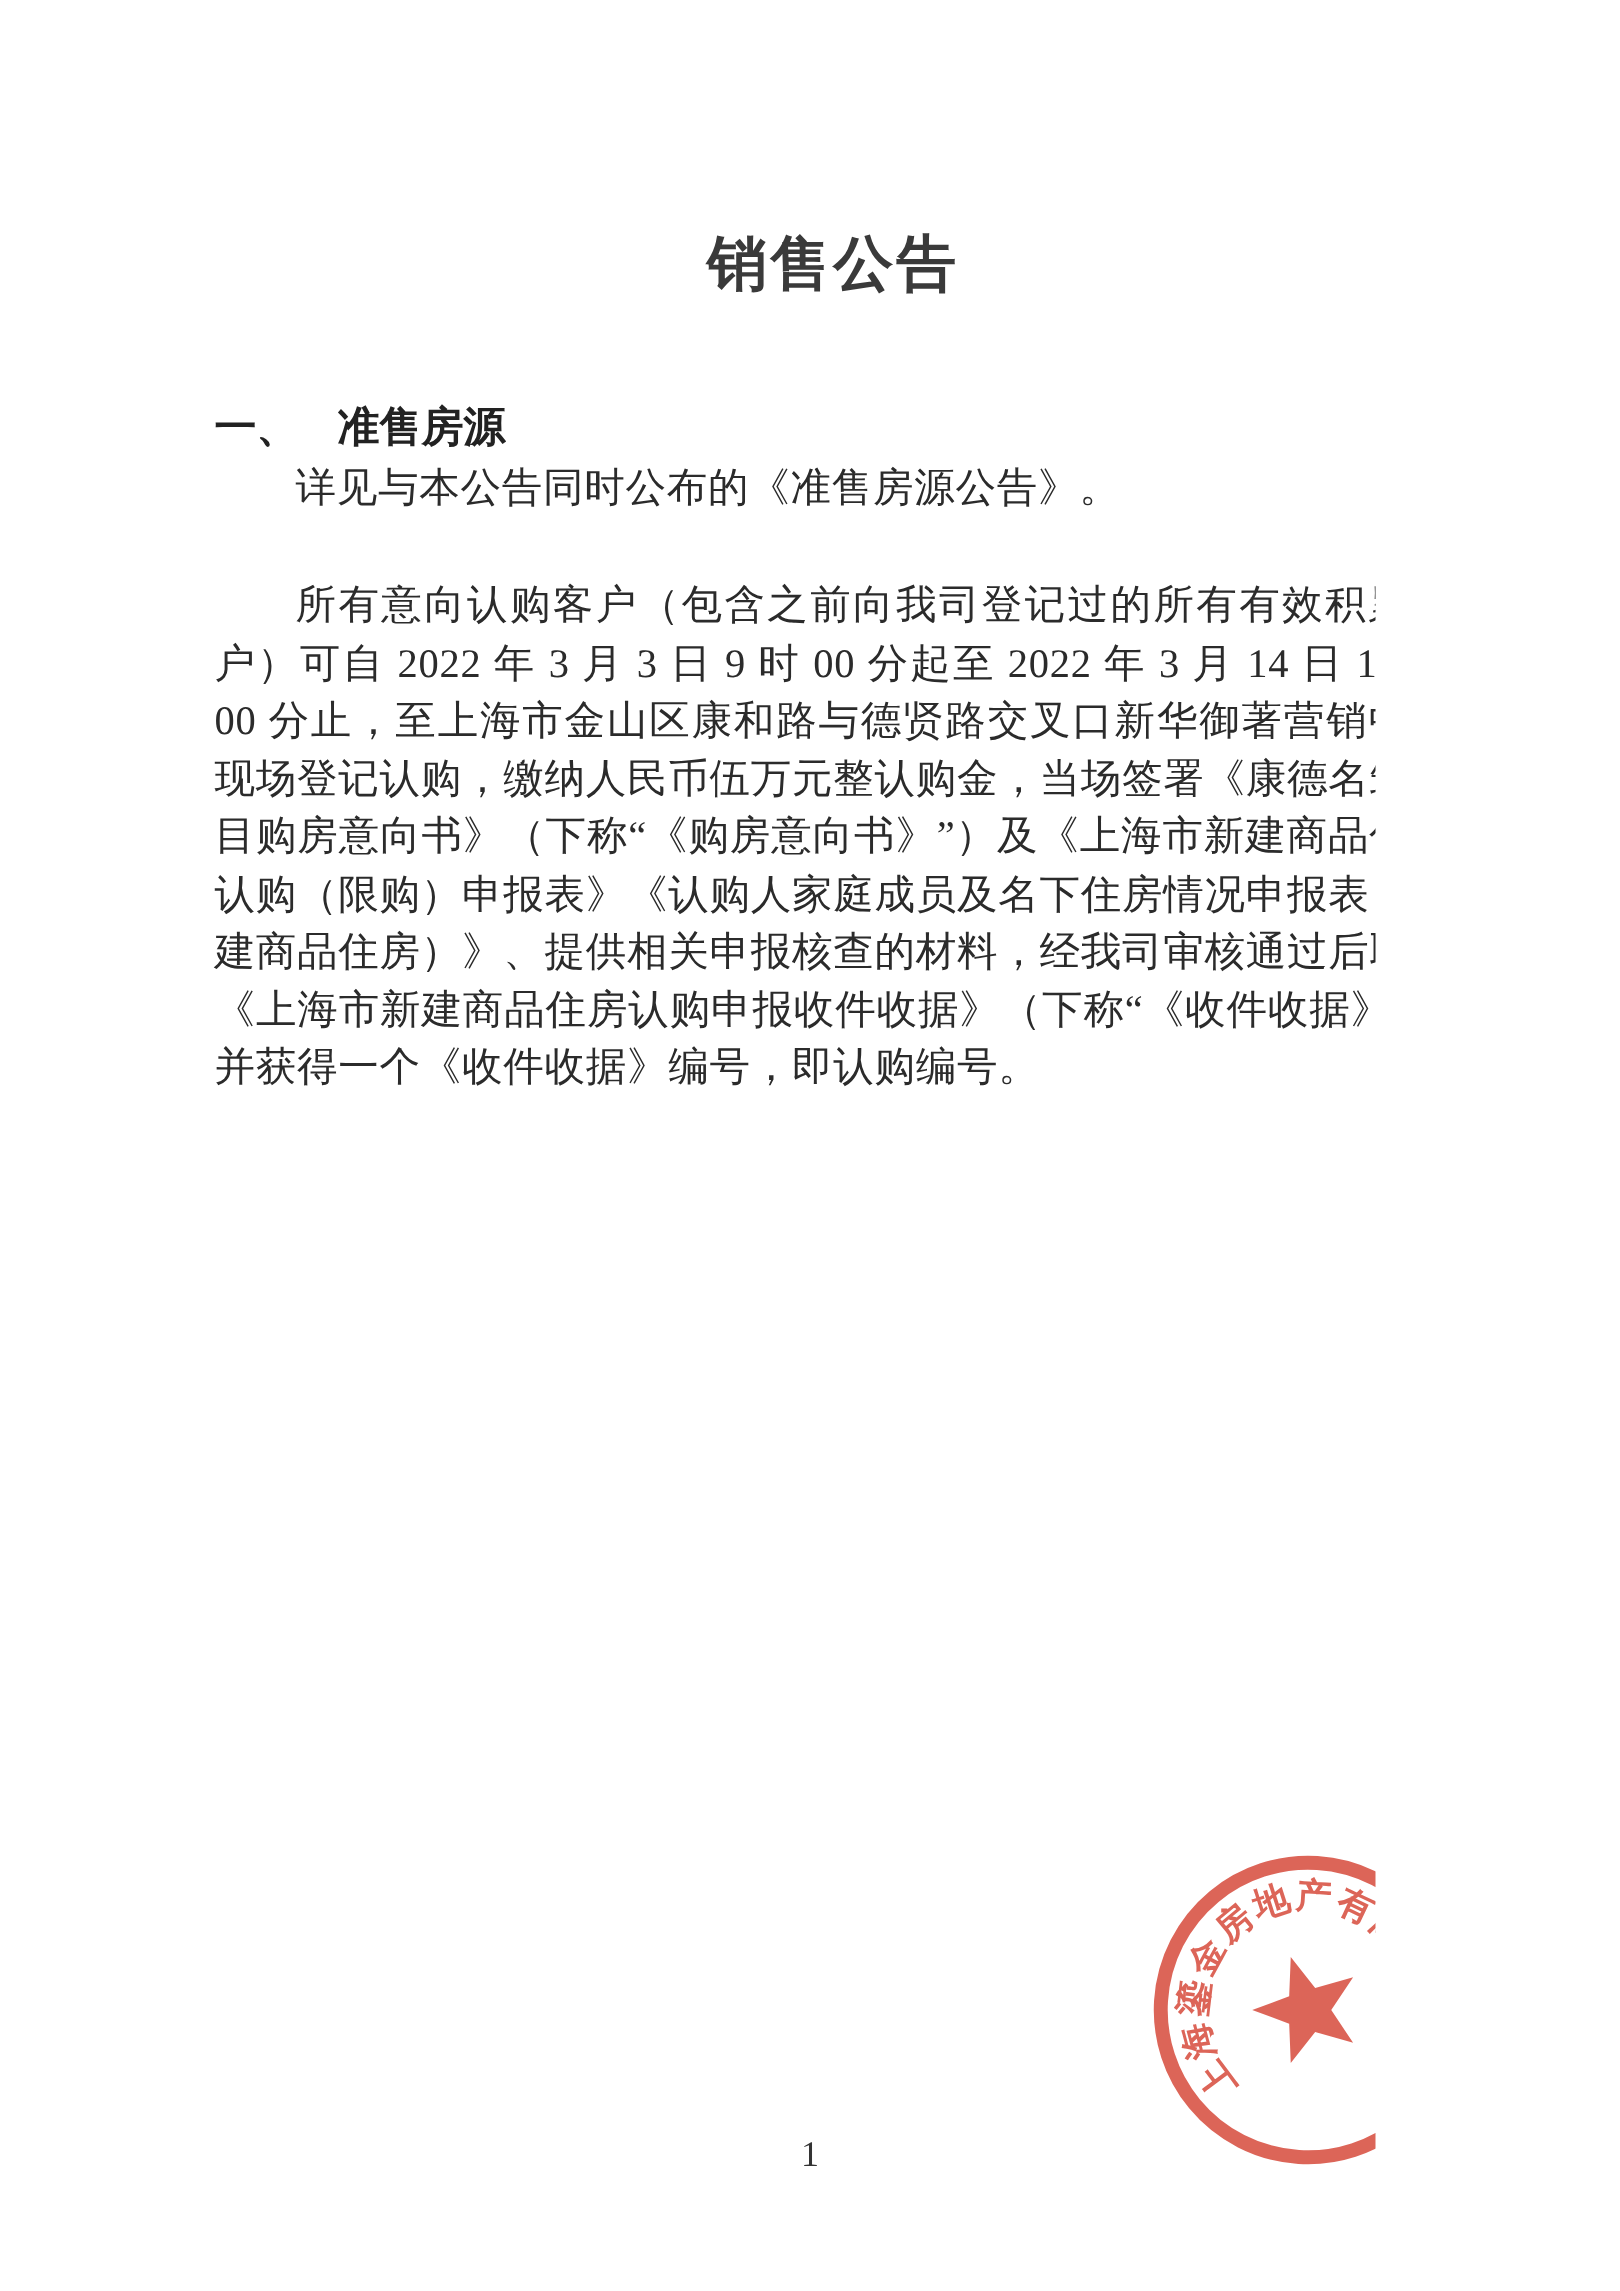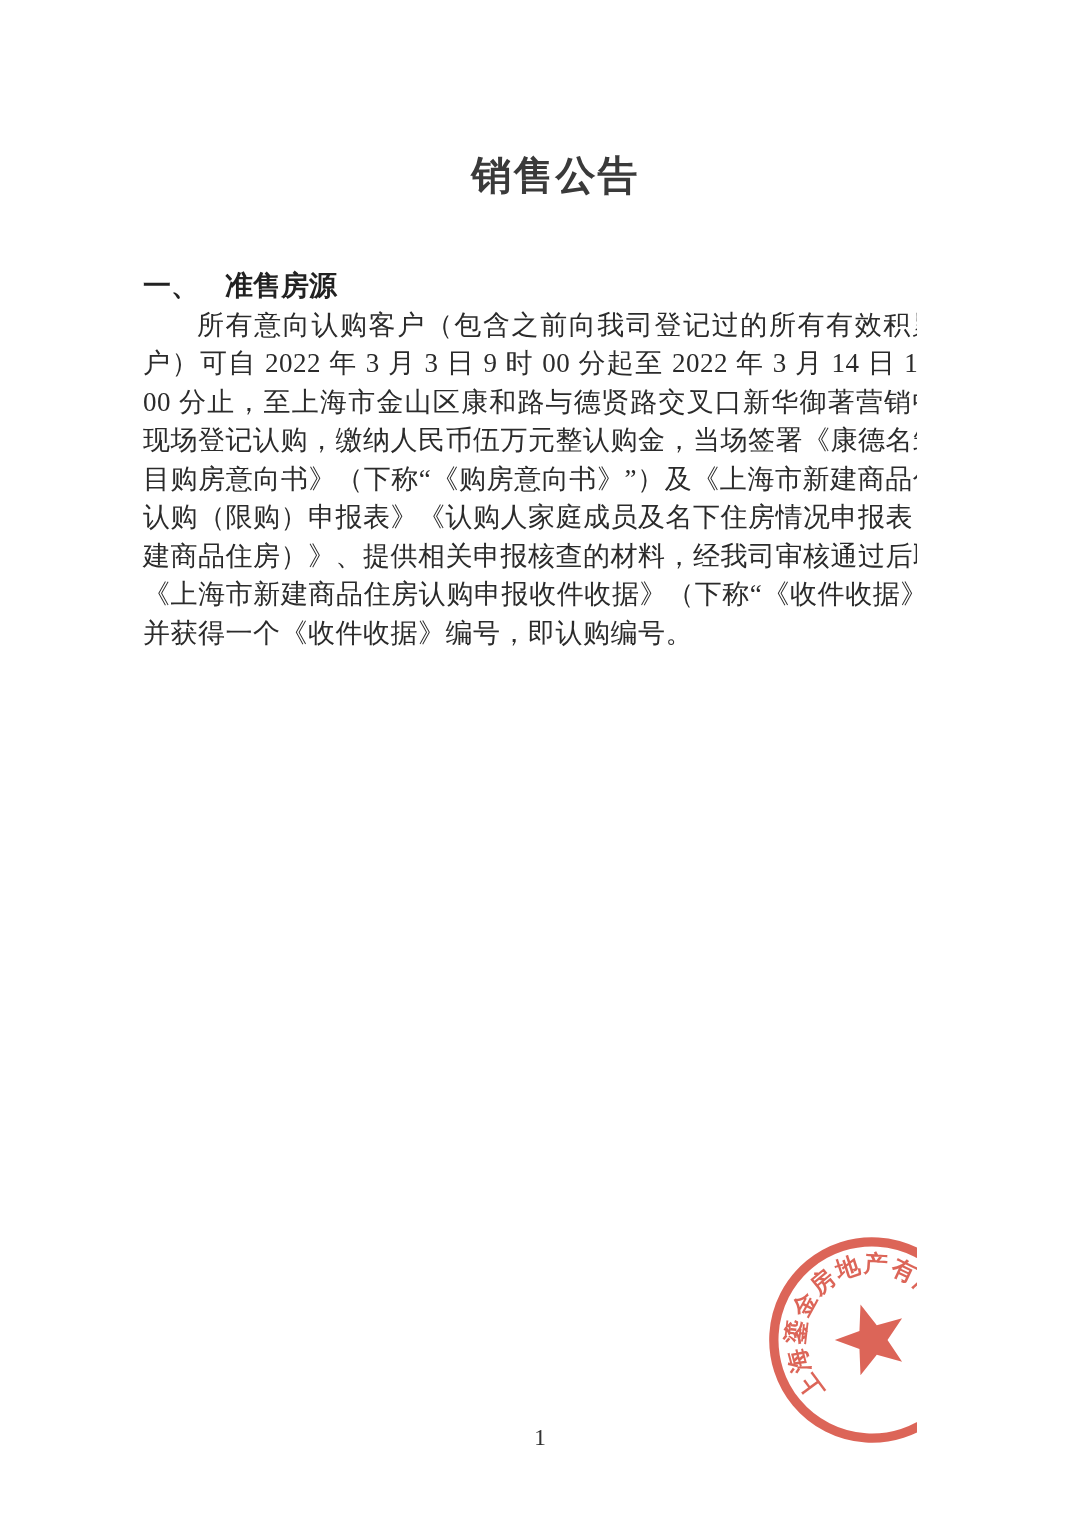--- a/index.html
+++ b/index.html
@@ -89,20 +89,21 @@
 
 <div class="page">
 
   <div class="content">
     <h1 class="title">销售公告</h1>
 
 
     <div class="heading heading-1">
       <span class="sec-num">一、</span><span class="sec-title">准售房源</span>
     </div>
+    <p class="para indent sec1-body">详见与本公告同时公布的《准售房源公告》。</p>
 
     <p class="para indent">所有意向认购客户（包含之前向我司登记过的所有有效积累客户）可自 2022 年 3 月 3 日 9 时 00 分起至 2022 年 3 月 14 日 12 时 00 分止，至上海市金山区康和路与德贤路交叉口新华御著营销中心现场登记认购，缴纳人民币伍万元整认购金，当场签署《康德名筑项目购房意向书》（下称“《购房意向书》”）及《上海市新建商品住房认购（限购）申报表》《认购人家庭成员及名下住房情况申报表（新建商品住房）》、提供相关申报核查的材料，经我司审核通过后取得《上海市新建商品住房认购申报收件收据》（下称“《收件收据》”）并获得一个《收件收据》编号，即认购编号。</p>
   </div>
 
   <svg class="seal seal-right" width="240" height="240" viewBox="-120 -120 240 240" aria-hidden="true">
     <g transform="rotate(-100)">
       <circle r="95" fill="none" stroke="#d84f41" stroke-width="9"></circle>
       <polygon fill="#d84f41" points="0,-36 8.82,-12.14 34.24,-11.12 14.27,4.64 21.16,29.12 0,15 -21.16,29.12 -14.27,4.64 -34.24,-11.12 -8.82,-12.14"></polygon>
       <path id="sealArcR" d="M -62 22.6 A 66 66 0 1 1 62 22.6" fill="none"></path>
       <text class="seal-text">

